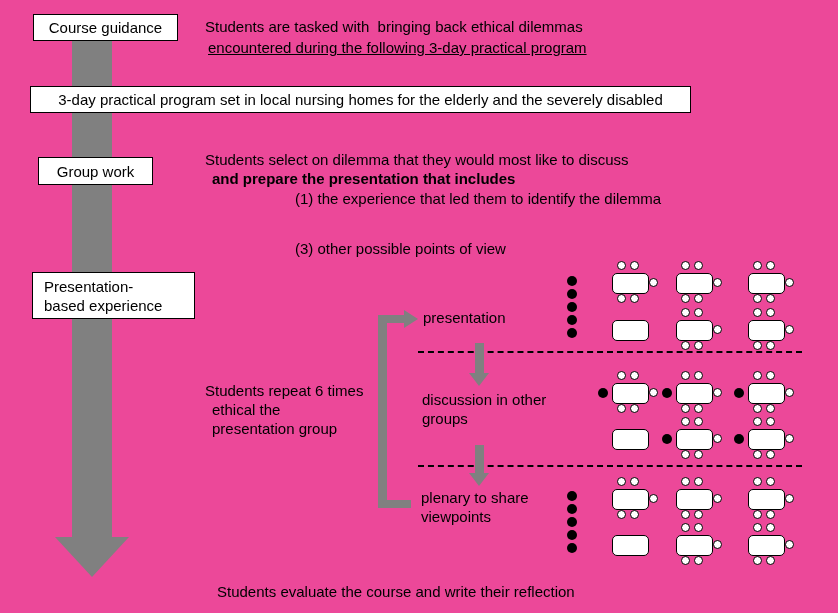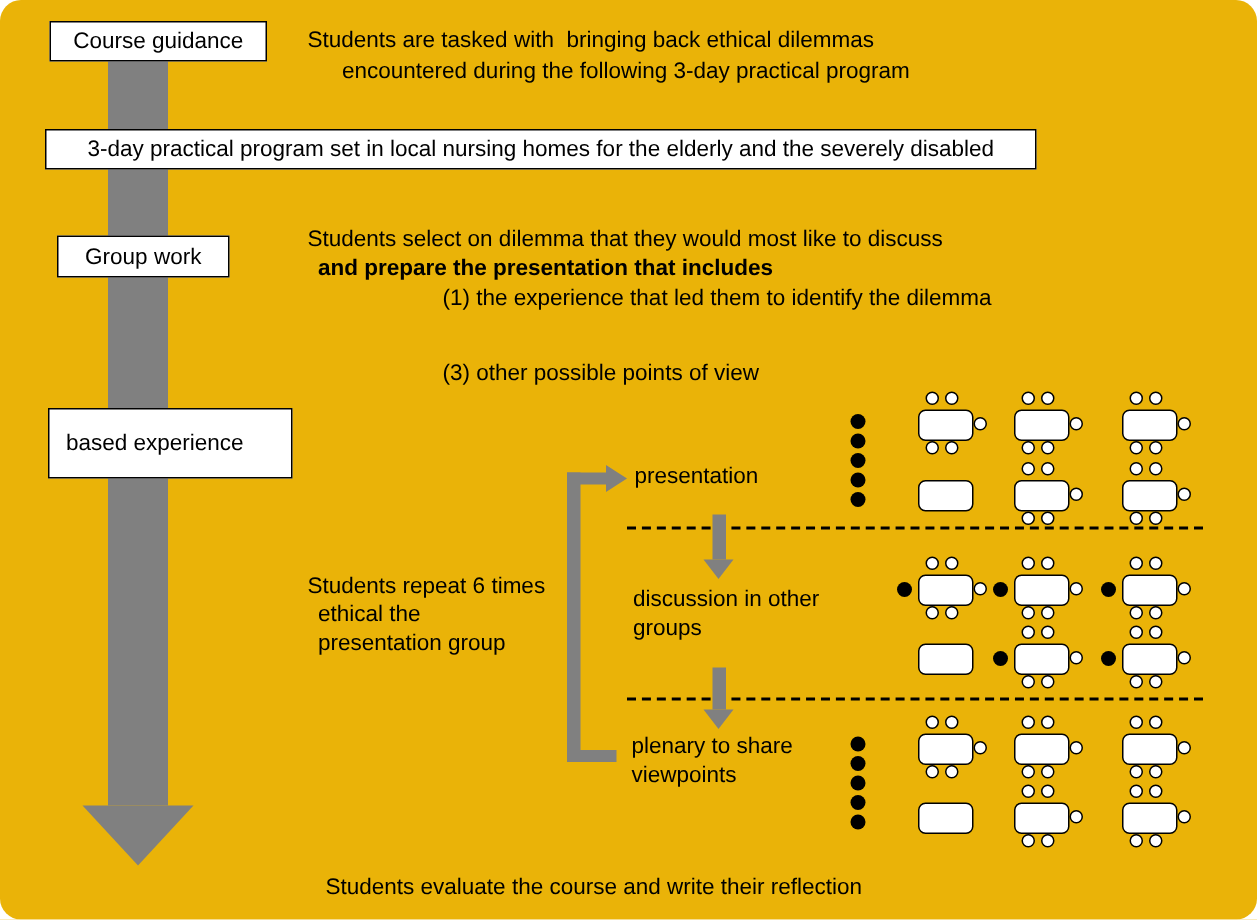--- a/index.html
+++ b/index.html
@@ -1,20 +1,19 @@
 <!DOCTYPE html>
 <html><head>
 <meta charset="utf-8">
 <style>
   html,body{margin:0;padding:0;background:#fff;}
   #canvas{
-    position:relative;width:838px;height:613px;background:#eab308;
+    position:relative;width:838px;height:613px;background:#ec4899;
     font-family:"Liberation Sans",sans-serif;font-size:15px;color:#000;
     overflow:hidden;
-    border-radius:14px;
   }
   .abs{position:absolute;}
   .box{
     position:absolute;background:#fff;border:1.6px solid #000;
     display:flex;align-items:center;justify-content:center;
     z-index:3;box-sizing:border-box;text-align:center;
   }
   .box.left{justify-content:flex-start;text-align:left;}
   .txt{position:absolute;white-space:pre;z-index:3;line-height:19px;}
   .gray{background:#808080;}
@@ -47,27 +46,28 @@
   <div class="box" style="left:30px;top:86px;width:661px;height:27px;">
     <span>3-day practical program set in local nursing homes for the elderly and the severely disabled</span>
   </div>
 
   <div class="box" style="left:38px;top:157px;width:115px;height:28px;">
     <span>Group work</span>
   </div>
 
   <div class="box left" style="left:32px;top:272px;width:163px;height:47px;padding-left:11px;">
     <span style="line-height:19px;">
+      <span style="display:block;">Presentation-</span>
       <span style="display:block;">based experience</span>
     </span>
   </div>
 
 
   <div class="txt" style="left:205px;top:17px;">Students are tasked with  bringing back ethical dilemmas</div>
-  <div class="txt" style="left:228px;top:38px;">encountered during the following 3-day practical program</div>
+  <div class="txt" style="left:208px;top:38px;text-decoration:underline;">encountered during the following 3-day practical program</div>
 
   <div class="txt" style="left:205px;top:150px;">Students select on dilemma that they would most like to discuss</div>
   <div class="txt" style="left:212px;top:169px;font-weight:bold;">and prepare the presentation that includes</div>
   <div class="txt" style="left:295px;top:189px;">(1) the experience that led them to identify the dilemma</div>
   <div class="txt" style="left:295px;top:239px;">(3) other possible points of view</div>
 
   <div class="txt" style="left:205px;top:381px;">Students repeat 6 times</div>
   <div class="txt" style="left:212px;top:400px;">ethical the</div>
   <div class="txt" style="left:212px;top:419px;">presentation group</div>
 

